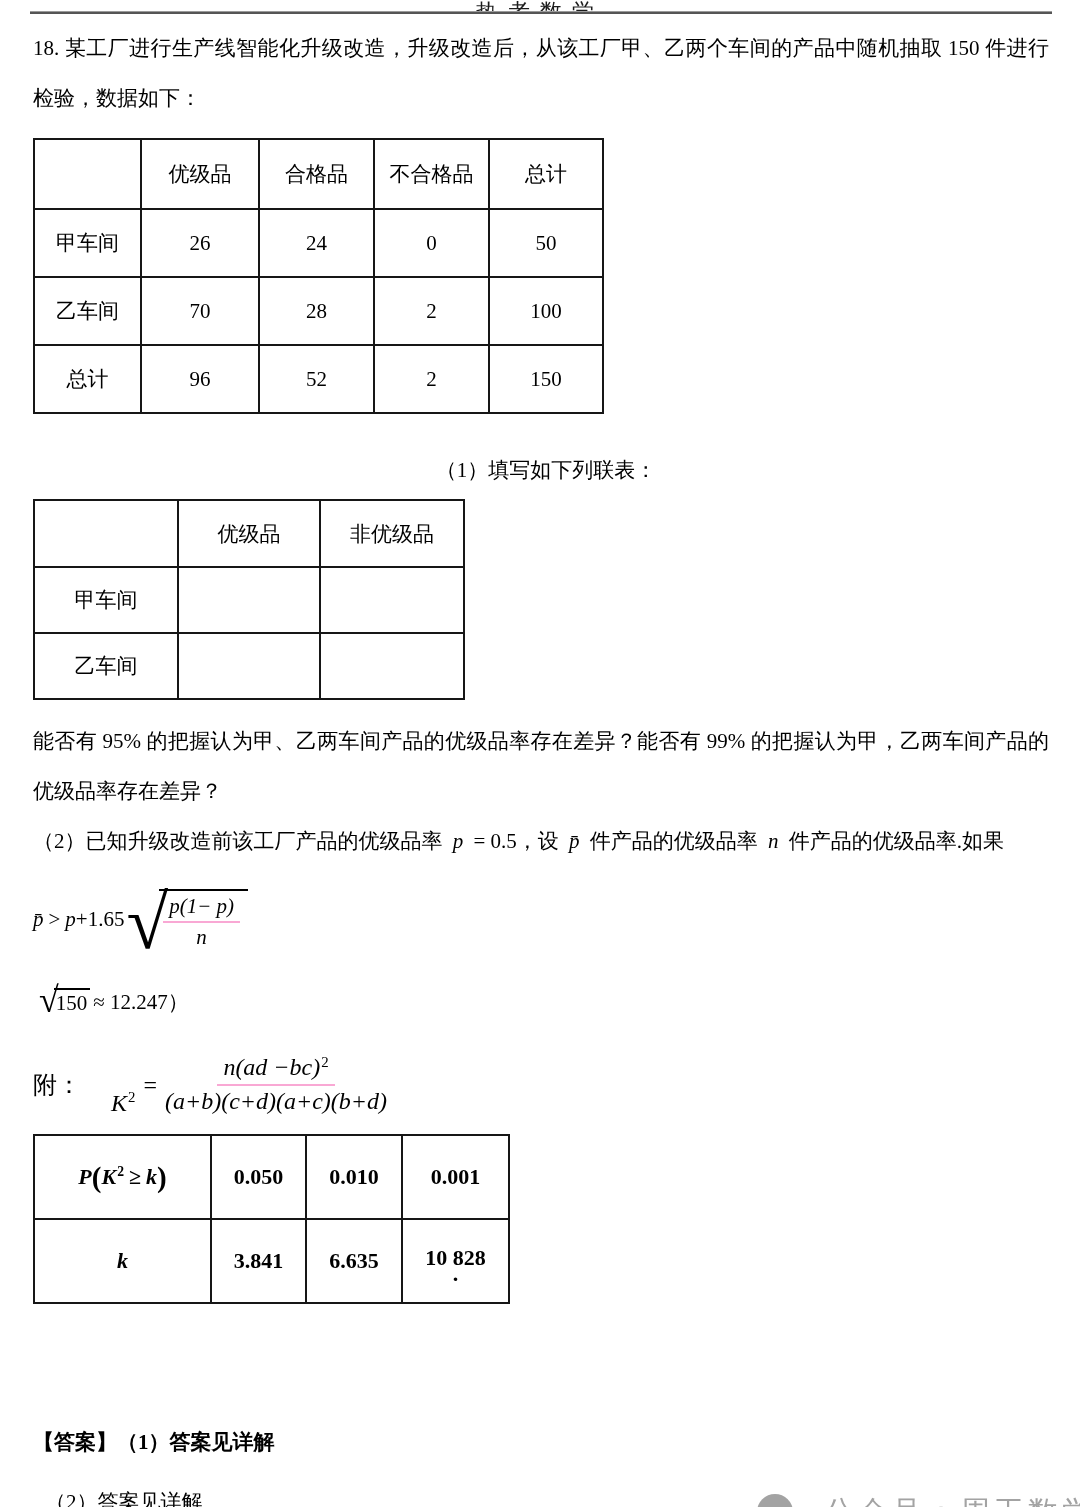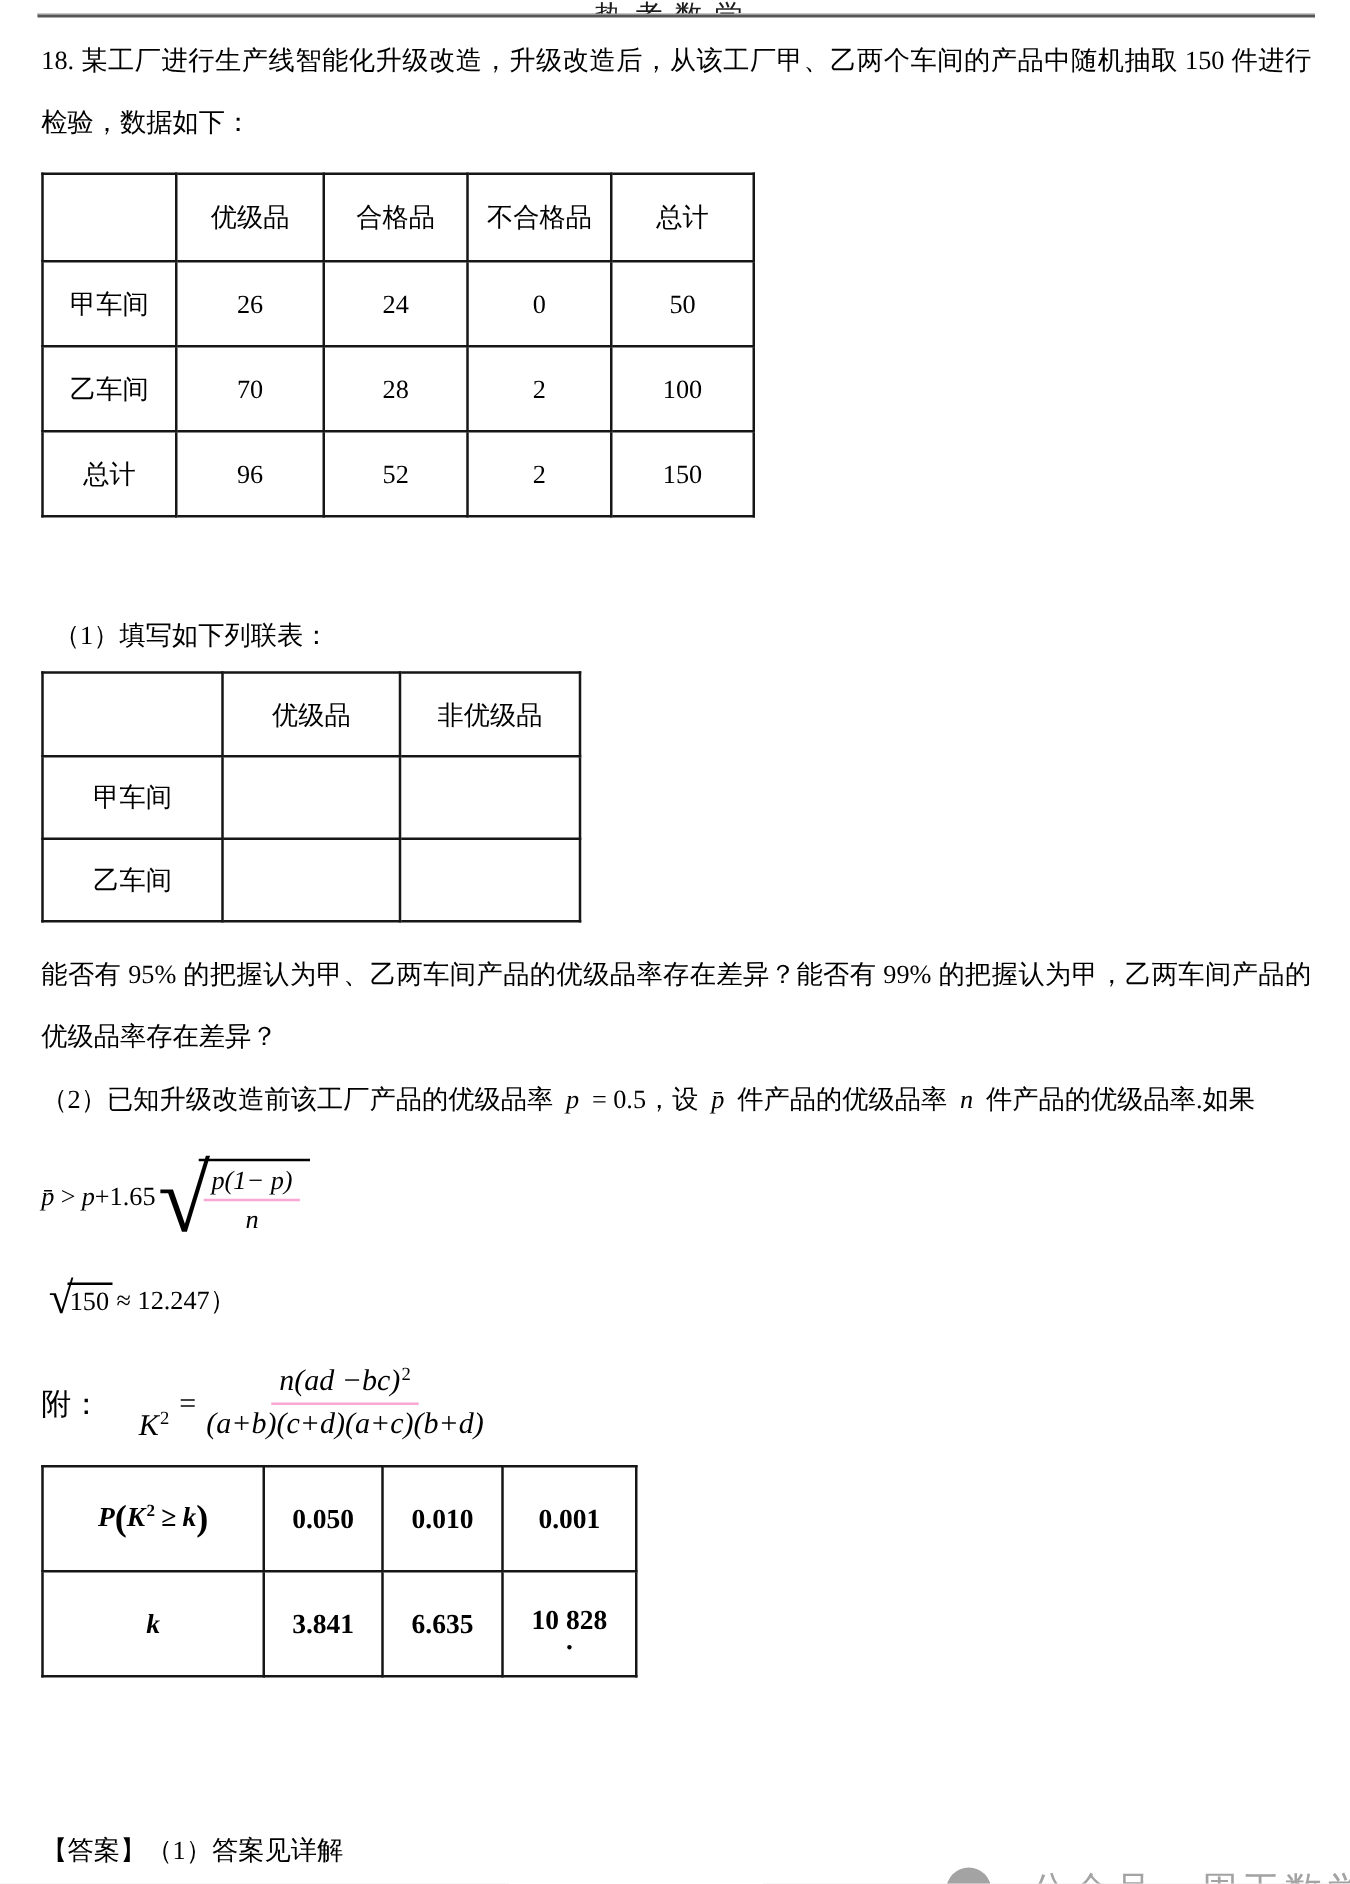--- a/index.html
+++ b/index.html
@@ -40,21 +40,21 @@
   }
   #table1 { margin-top:15px; width:569px; }
   #table1 tr.hrow td { height:70px; }
   #table1 tr.drow td { height:68px; }
   #table2 { margin-top:15px; width:430px; }
   #table2 tr.hrow td { height:67px; }
   #table2 tr.drow td { height:66px; }
   #table3 { margin-top:8px; width:475px;font-weight:bold; }
   #table3 tr td { height:84px; font-size:22px; }
 
-  #p1prompt { margin-top:80px; padding-left:10px; line-height:28px; }
+  #p1prompt { margin-top:42px; padding-left:10px; line-height:28px;text-align:center; }
   #question { margin-top:16px; }
   #p2line   { margin-top:0px; }
 
   .mi { font-style:italic; }
   .mspace { margin:0 5px; }
   .sup { font-size:0.62em; position:relative; top:-0.55em; margin-left:1px; }
 
   .frac { display:inline-flex; flex-direction:column; align-items:center; line-height:1.15; }
   .frac .fnum { border-bottom:2px solid #f9a8d4; padding:0 6px 2px 6px; }
   .frac .fden { padding-top:2px; }
@@ -70,21 +70,21 @@
   .sqrt-sm .rad { border-top:2px solid #000; padding:1px 3px 0 2px; }
 
   #k2row { margin-top:18px; height:82px; display:flex; align-items:center; font-size:24px; }
   #k2row .k2lhs { margin-left:30px;margin-top:36px; }
   #k2row .eqs { margin:0 8px; }
 
   .bigparen { font-size:29px; line-height:1; vertical-align:-3px; font-style:normal; }
   .stack { display:inline-flex; flex-direction:column; align-items:center; }
   .stack .dot { line-height:6px; font-size:22px; margin-top:0px; letter-spacing:0; }
 
-  #ans1 { margin-top:122px; line-height:32px; }
+  #ans1 { margin-top:122px; line-height:32px;font-weight:bold; }
   #ans2 { margin-top:28px; padding-left:12px; line-height:32px; }
 
   .watermark-circle {
     position:absolute; left:757px; top:1494px;
     width:36px; height:36px; border-radius:50%;
     background:#a3a3a3;
   }
   .watermark-text {
     position:absolute; left:824px; top:1492px;
     font-family:"Liberation Sans","DejaVu Sans",sans-serif;

